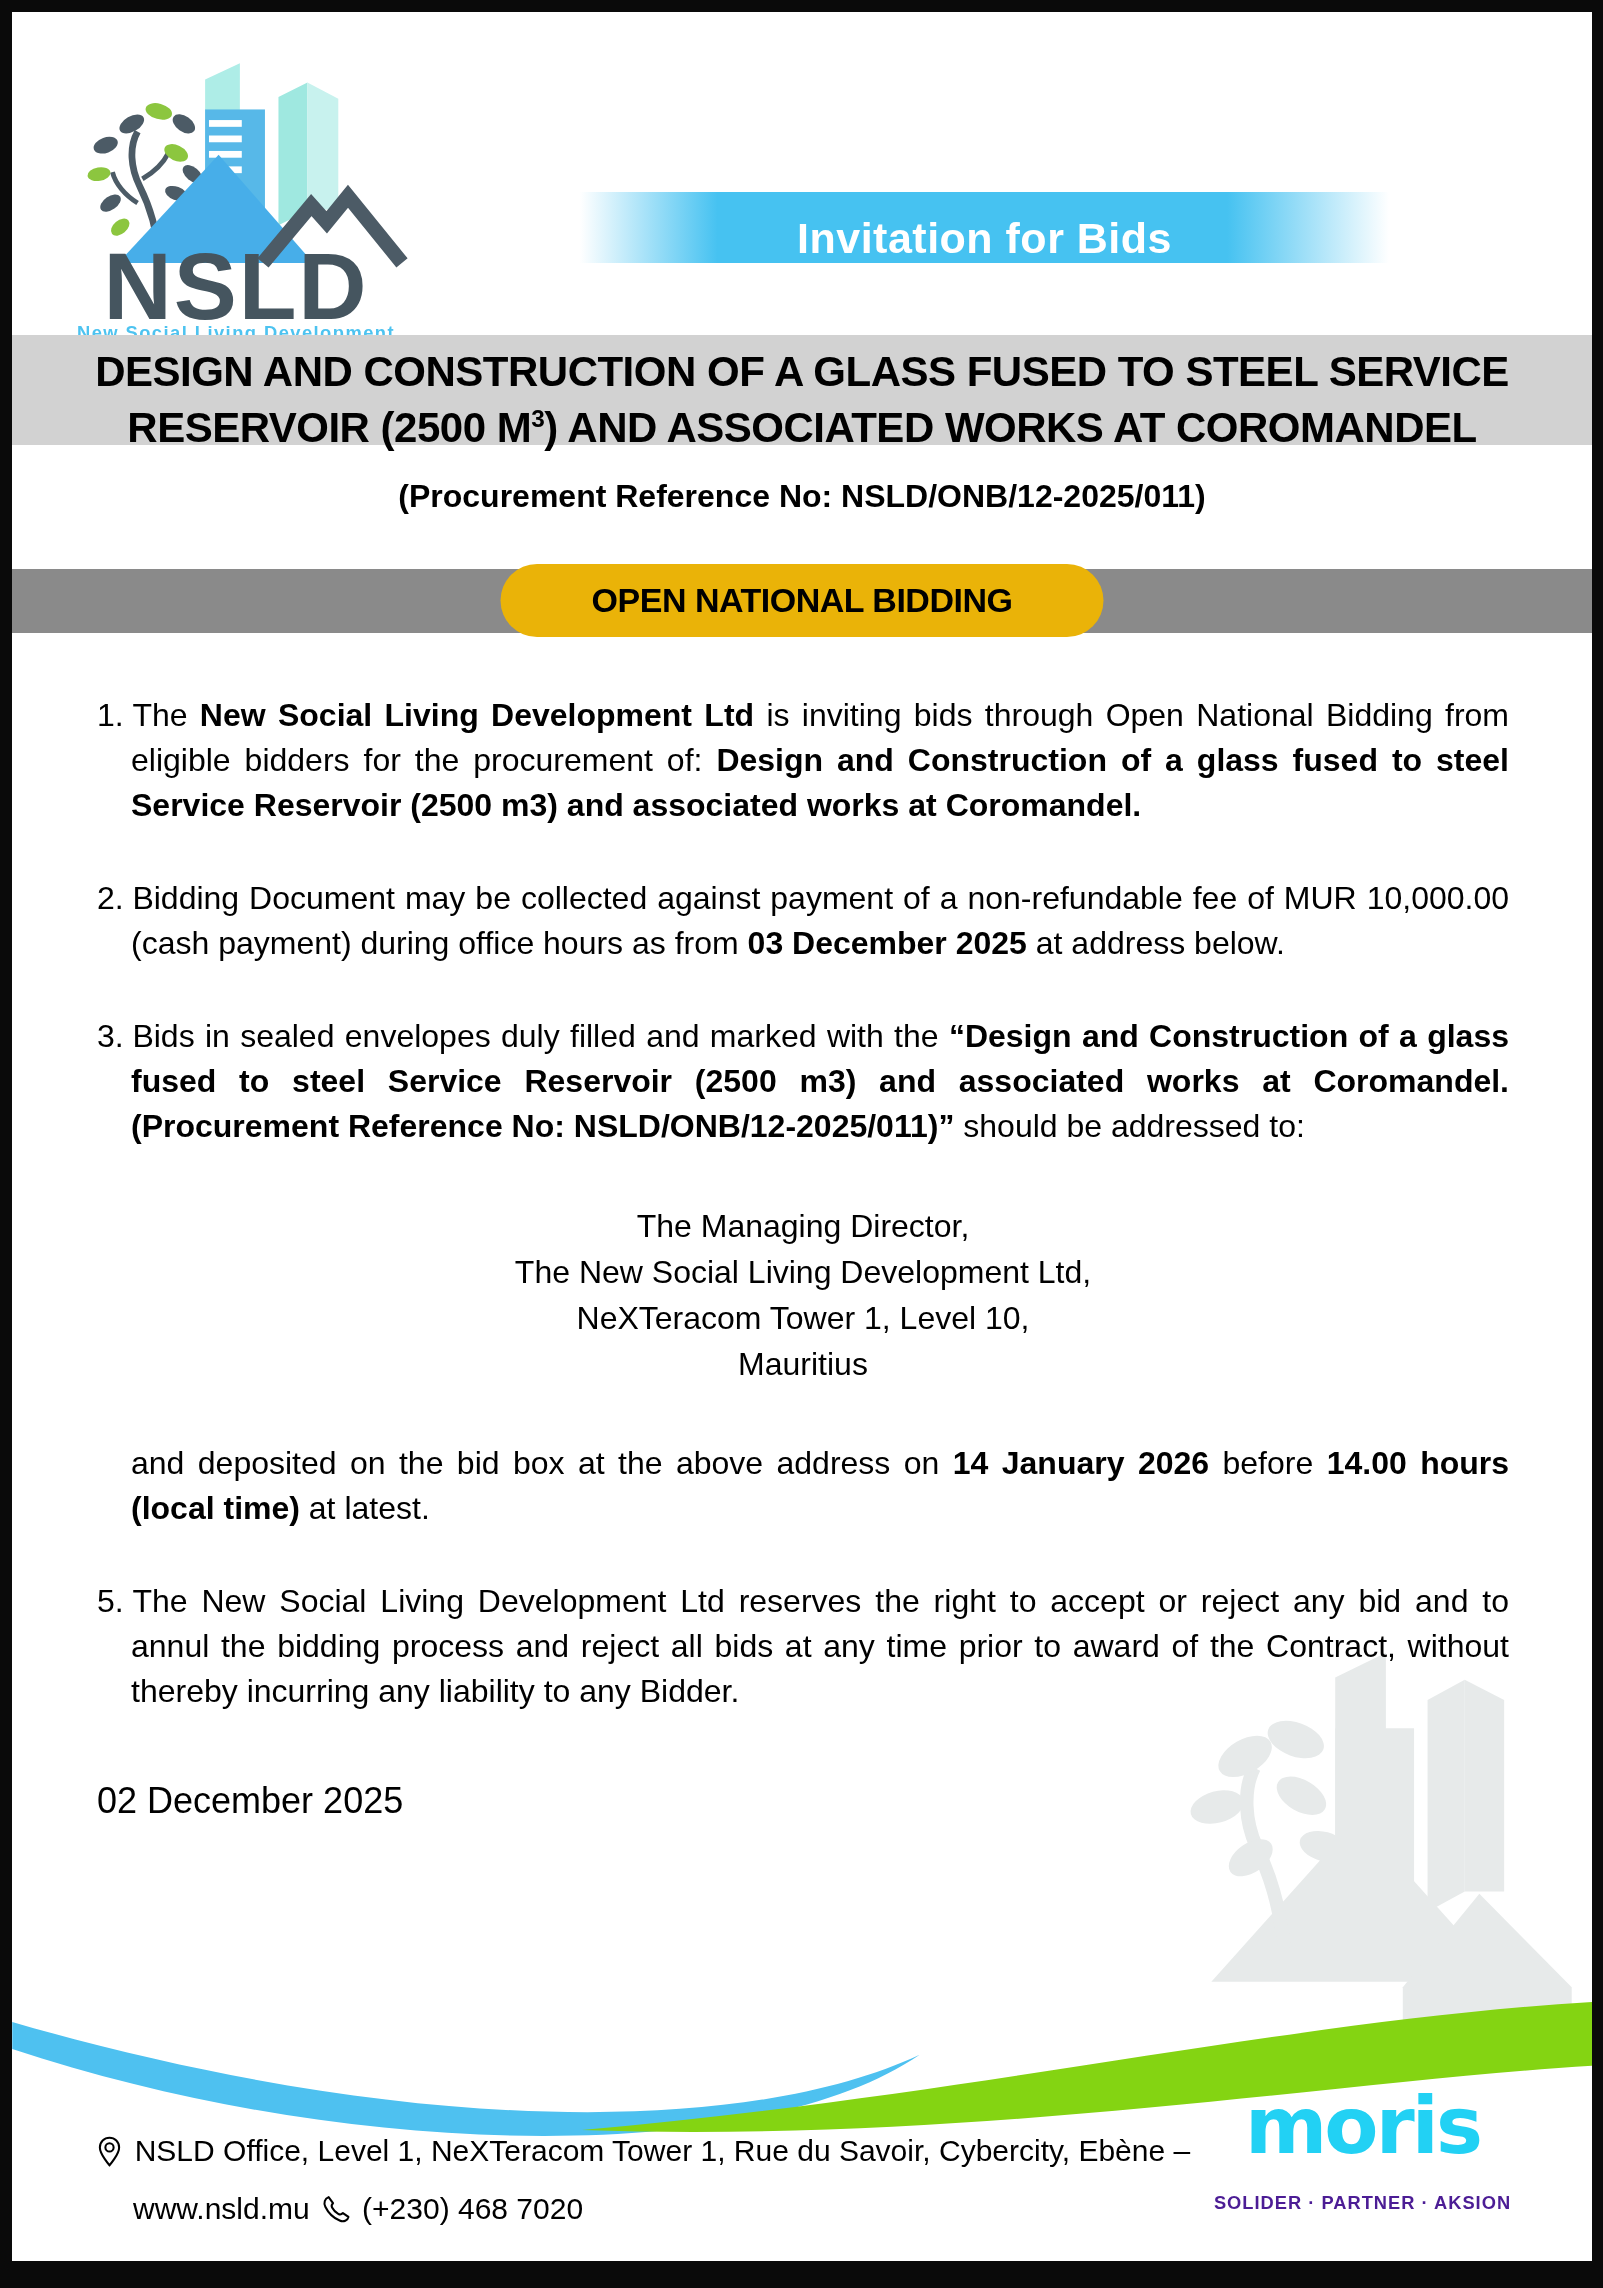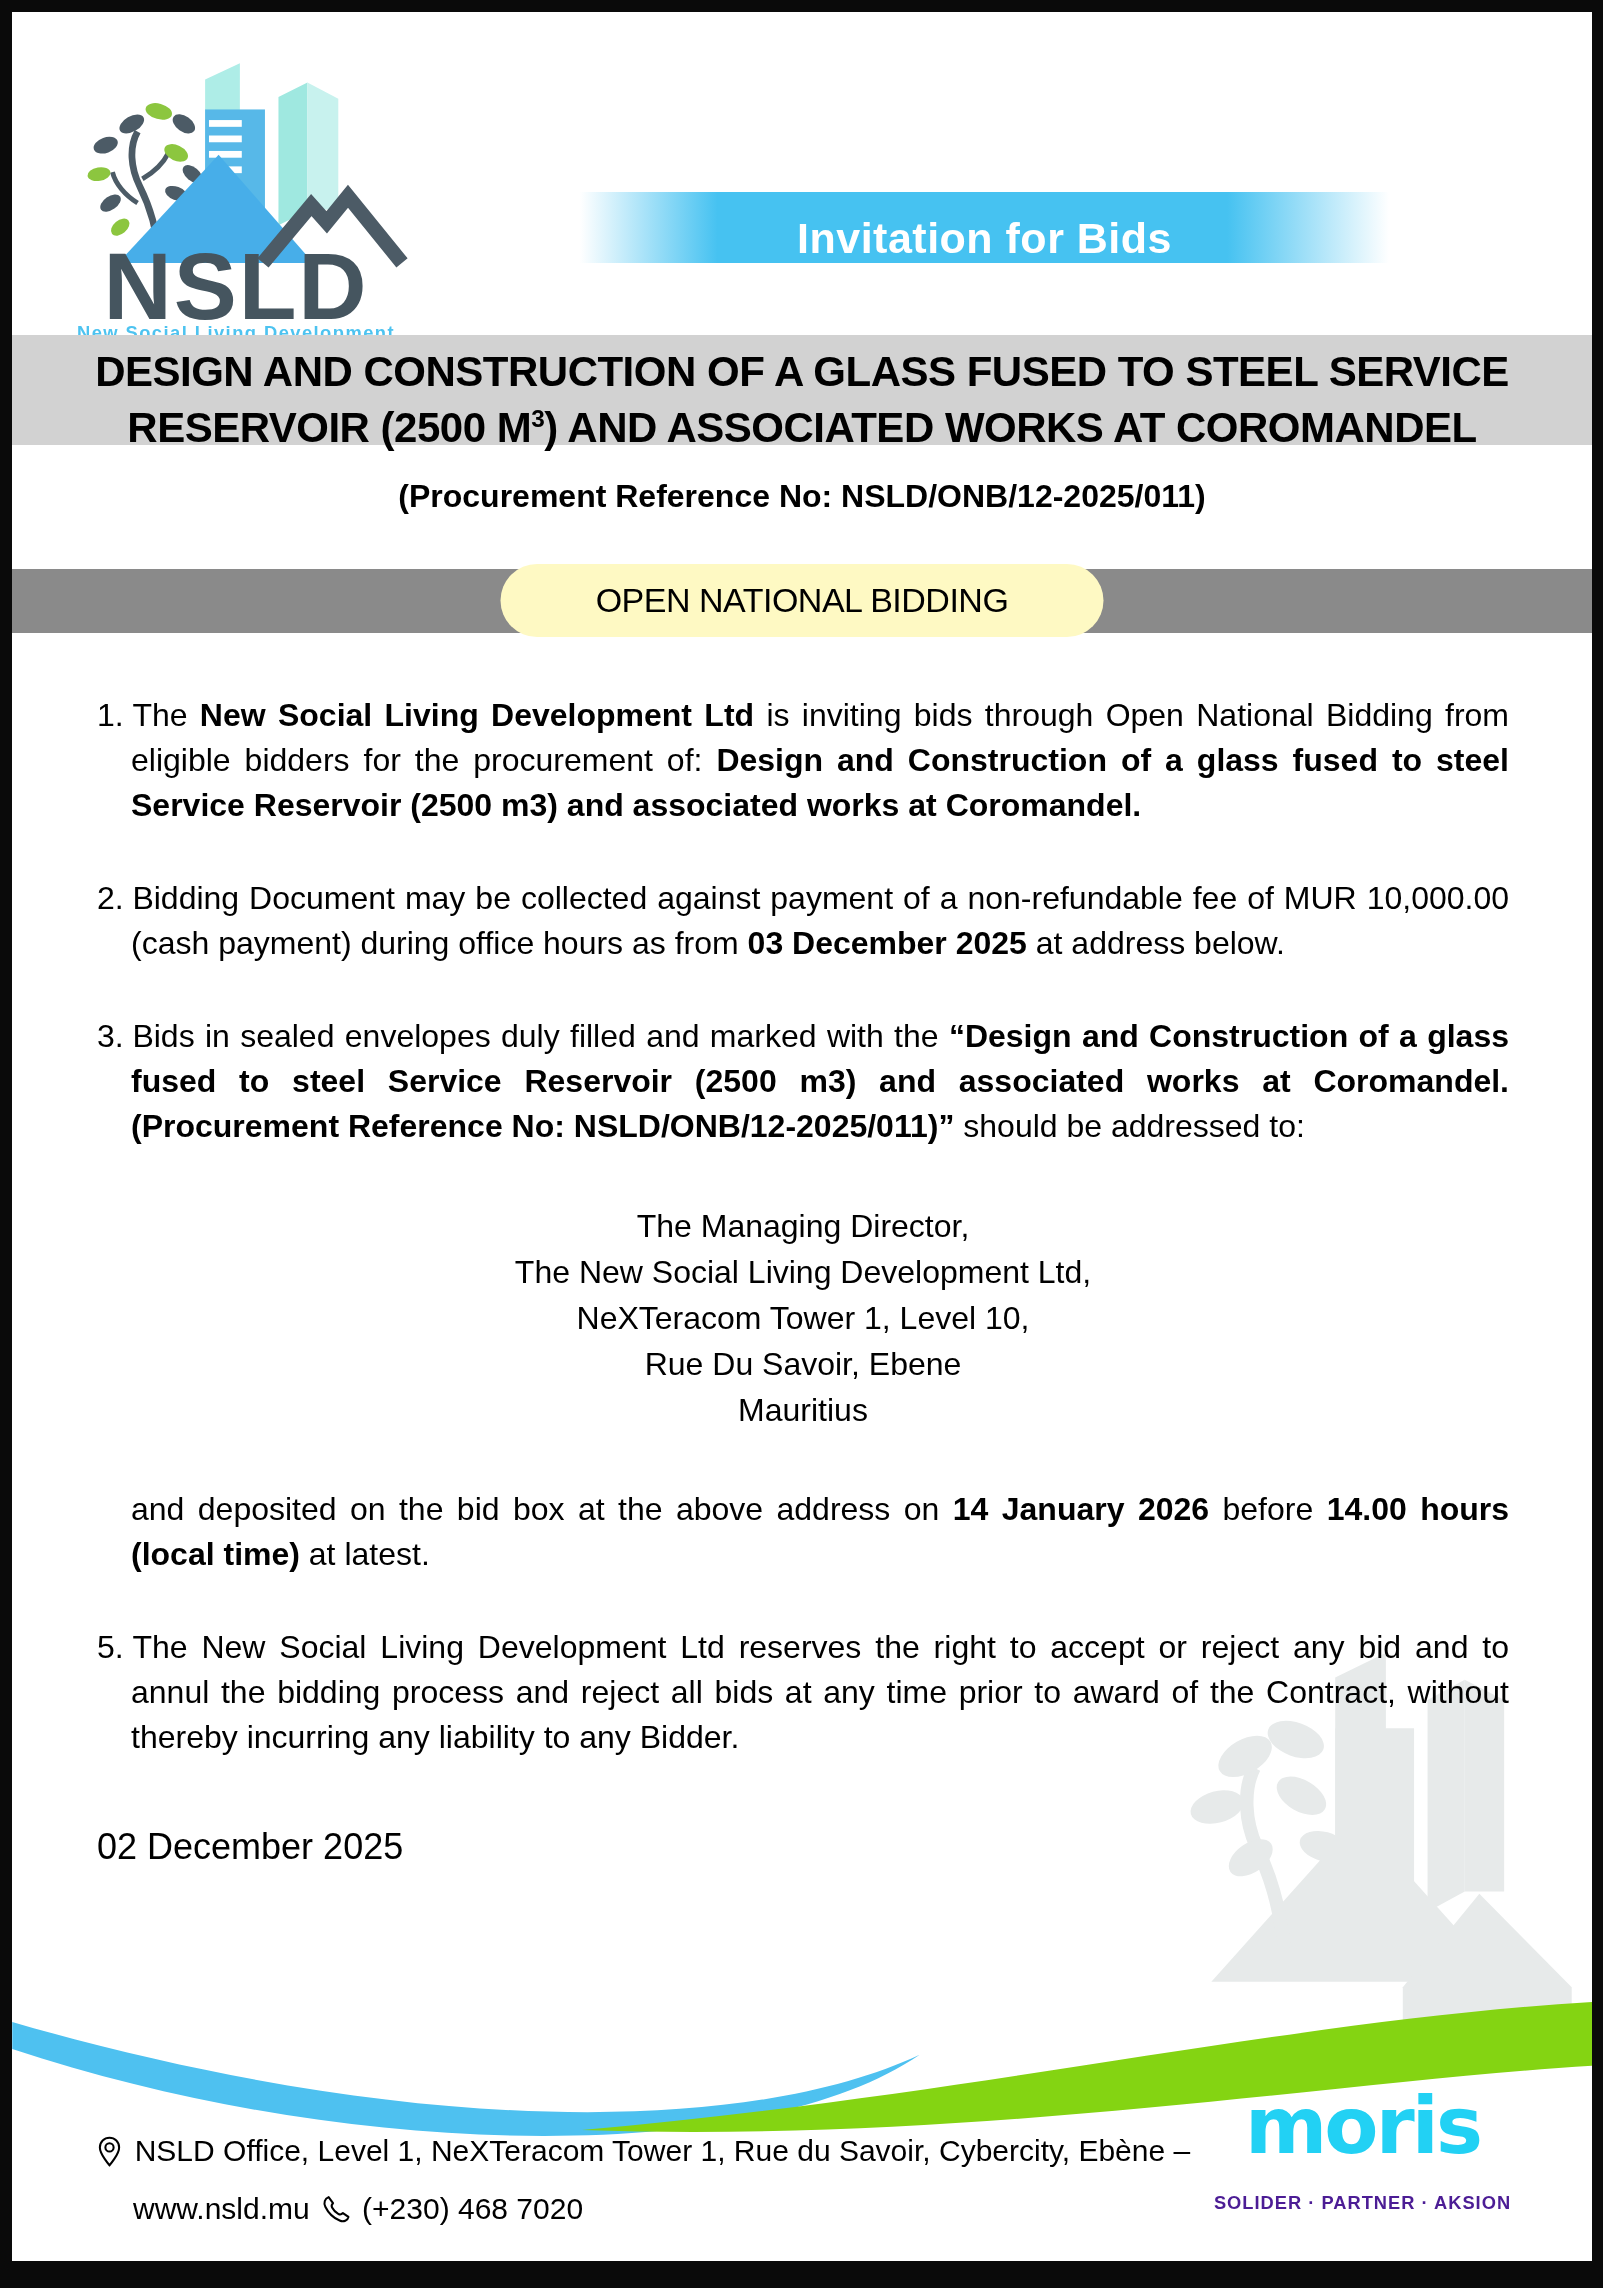--- a/index.html
+++ b/index.html
@@ -27,23 +27,23 @@
   }
   .title-bar sup { font-size:58%; vertical-align:super; }
   .ref-line {
     position:absolute; left:0; right:0; top:466px; z-index:2;
     text-align:center; font-weight:700; font-size:32px;
   }
   
   .onb-bar { position:absolute; left:0; right:0; top:557px; height:64px; background:#8A8A8A; z-index:2; }
   .onb-pill {
     position:absolute; left:50%; top:-4.8px; transform:translateX(-50%);
-    width:603px; height:73px; background:#fef9c3; border-radius:37px;
+    width:603px; height:73px; background:#eab308; border-radius:37px;
     display:flex; align-items:center; justify-content:center;
-    font-weight:400; font-size:34px; letter-spacing:-0.5px;
+    font-weight:700; font-size:34px; letter-spacing:-0.5px;
   }
   
   .content {
     position:absolute; left:85px; right:83px; top:621px; z-index:2;
     font-size:32px; line-height:45px; text-align:justify;
   }
   .item { margin-top:48px; padding-left:34px; text-indent:-34px; }
   .item:first-child { margin-top:60px; }
   .num { margin-right:8.7px; }
   .b { font-weight:700; }
@@ -149,21 +149,20 @@
     <div class="item"><span class="num">1.</span><span><span>The </span><span class="b">New Social Living Development Ltd</span><span> is inviting bids through Open National Bidding from eligible bidders for the procurement of: </span><span class="b">Design and Construction of a glass fused to steel Service Reservoir (2500 m3) and associated works at Coromandel.</span></span></div>
 
     <div class="item"><span class="num">2.</span><span><span>Bidding Document may be collected against payment of a non-refundable fee of MUR 10,000.00 (cash payment) during office hours as from </span><span class="b">03 December 2025</span><span> at address below.</span></span></div>
 
     <div class="item"><span class="num">3.</span><span><span>Bids in sealed envelopes duly filled and marked with the </span><span class="b">“Design and Construction of a glass fused to steel Service Reservoir (2500 m3) and associated works at Coromandel. (Procurement Reference No: NSLD/ONB/12-2025/011)”</span><span> should be addressed to:</span></span></div>
 
     <div class="address">
       <div>The Managing Director,</div>
       <div>The New Social Living Development Ltd,</div>
       <div>NeXTeracom Tower 1, Level 10,</div>
-      <div>Rue Du Savoir, Ebene</div>
       <div>Mauritius</div>
     </div>
 
     <div class="deposit"><span>and deposited on the bid box at the above address on </span><span class="b">14 January 2026</span><span> before </span><span class="b">14.00 hours (local time)</span><span> at latest.</span></div>
 
 
     <div class="item"><span class="num">5.</span><span><span>The New Social Living Development Ltd reserves the right to accept or reject any bid and to annul the bidding process and reject all bids at any time prior to award of the Contract, without thereby incurring any liability to any Bidder.</span></span></div>
 
     <div class="date-line">02 December 2025</div>
   </div>

